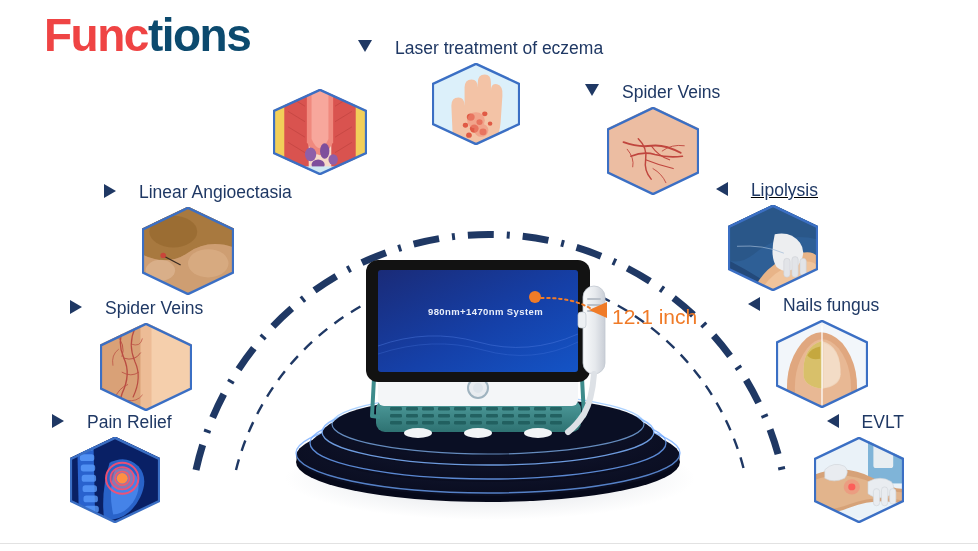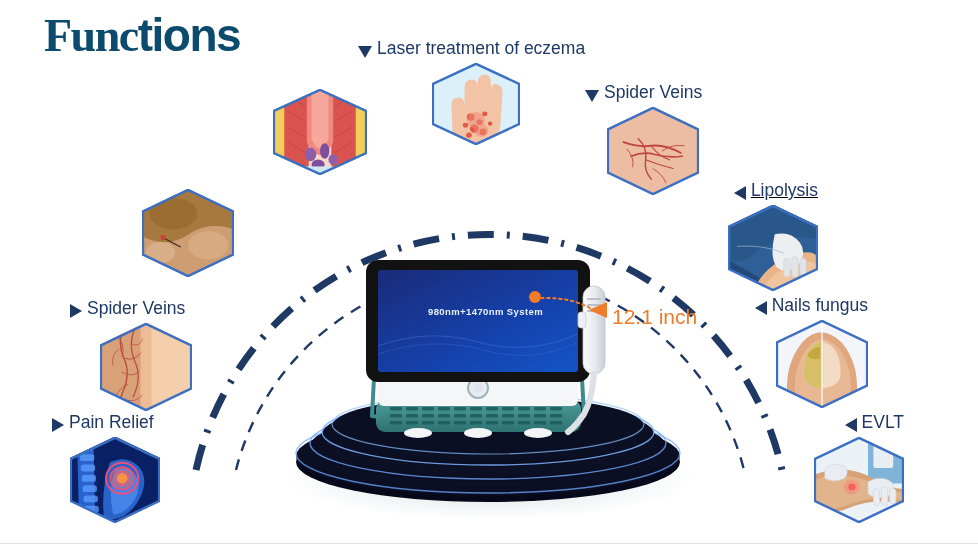--- a/index.html
+++ b/index.html
@@ -22,39 +22,39 @@
   #page-title {
     position: absolute;
     left: 44px;
     top: 12px;
     font-size: 46px;
     font-weight: bold;
     letter-spacing: -1.5px;
     line-height: 1;
     white-space: nowrap;
   }
-  #page-title .t-dark { color: #0c4a6e; font-family: Liberation Serif, serif; }
+  #page-title .t-dark { color: #ef4444; }
   #page-title .t-accent { color: #0c4a6e; }
 
   
   .arc-layer {
     position: absolute;
     left: 0; top: 0;
     width: 978px; height: 551px;
     pointer-events: none;
   }
 
   
   .feature {
     position: absolute;
   }
   .feature .flabel {
     display: flex;
-    align-items: flex-end;
-    gap: 5px;
+    align-items: flex-start;
+    gap: 23px;
     white-space: nowrap;
     font-size: 17.5px;
     color: #1F3864;
     line-height: 1;
   }
   .feature.dir-right .flabel { justify-content: flex-start; }
   .feature.dir-left  .flabel { justify-content: flex-end; }
   .feature.dir-down  .flabel { justify-content: flex-start; }
 
   .tri {
@@ -342,20 +342,24 @@
           <path d="M60 50 Q70 42 84 44" stroke-width="1"></path>
           <path d="M50 70 Q60 76 64 86" stroke-width="1"></path>
         </g>
             </svg></div>
           <svg class="hexborder" viewBox="0 0 100 100" preserveAspectRatio="none">
             <polygon points="50,1 99,25.5 99,74.5 50,99 1,74.5 1,25.5" fill="none" stroke="#3B6FC4" stroke-width="2.4" vector-effect="non-scaling-stroke"></polygon>
           </svg>
         </div>
       </div>
       <div class="feature dir-right" style="left: 104px; top: 184px;">
+        <div class="flabel">
+          <span class="tri right"></span>
+          <span>Linear Angioectasia</span>
+        </div>
         <div class="hexwrap" style="width: 92px; height: 88px; margin-left: 38px;">
           <div class="hex" style="width: 92px; height: 88px;"><svg viewBox="0 0 100 100" preserveAspectRatio="none" width="92" height="88">
               <rect width="100" height="100" fill="#B98856"></rect>
         <path d="M0 0 H100 V46 Q72 36 50 52 Q28 68 0 54 Z" fill="#A8793F"></path>
         <path d="M0 54 Q28 68 50 52 Q72 36 100 46 V100 H0 Z" fill="#CE9E72"></path>
         <ellipse cx="34" cy="28" rx="26" ry="18" fill="#96682F" opacity=".7"></ellipse>
         <ellipse cx="72" cy="64" rx="22" ry="16" fill="#DDB38B" opacity=".6"></ellipse>
         <ellipse cx="20" cy="72" rx="16" ry="12" fill="#E3BFA0" opacity=".5"></ellipse>
         <path d="M24 56 L42 66" stroke="#3A2B20" stroke-width="1.4"></path>
         <circle cx="23" cy="55" r="3" fill="#C8453A"></circle>

